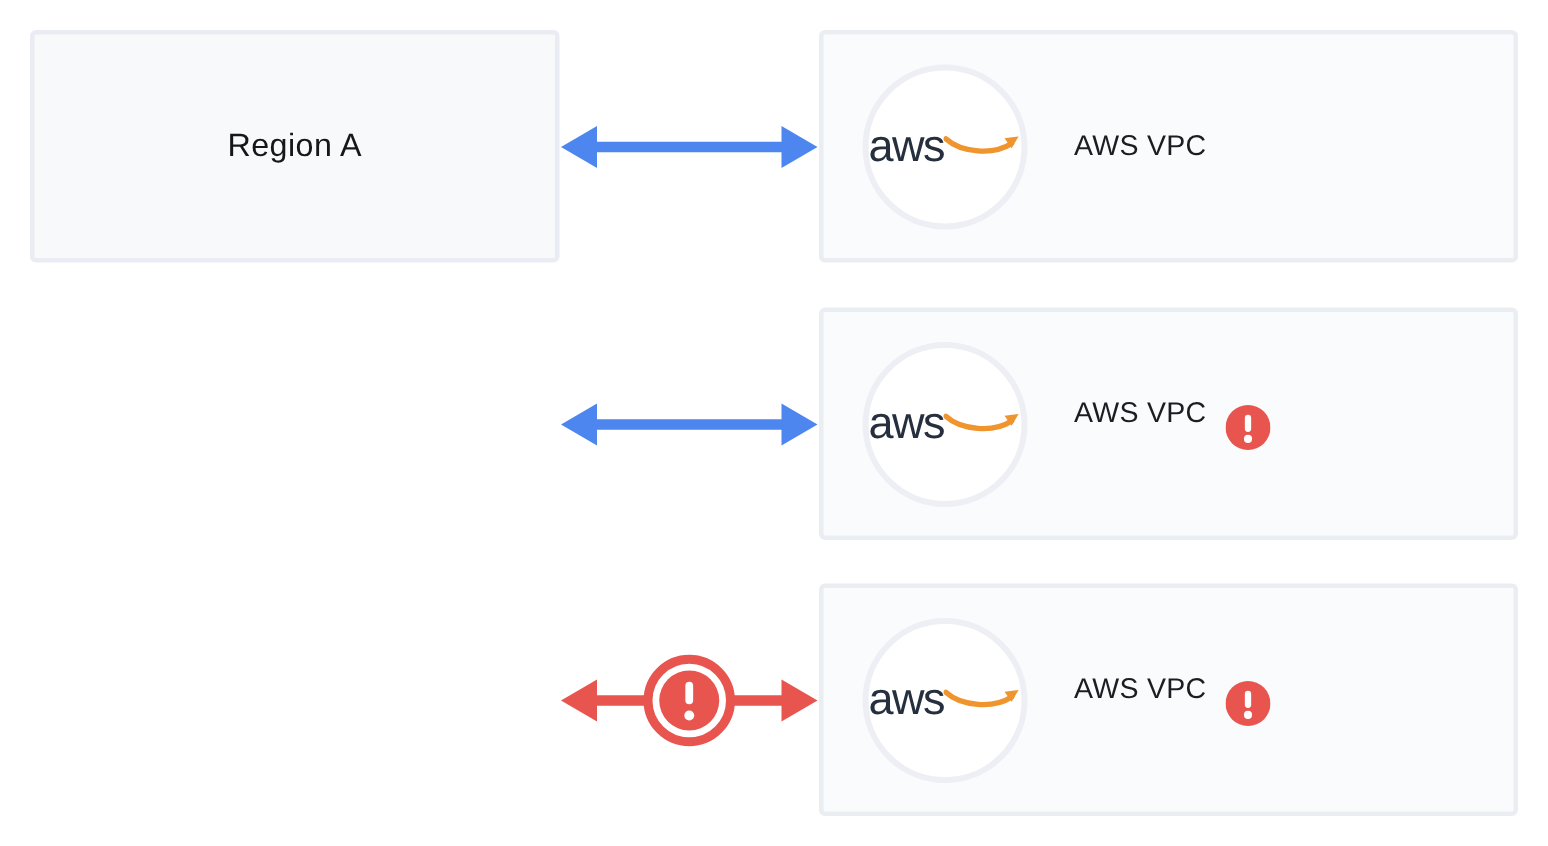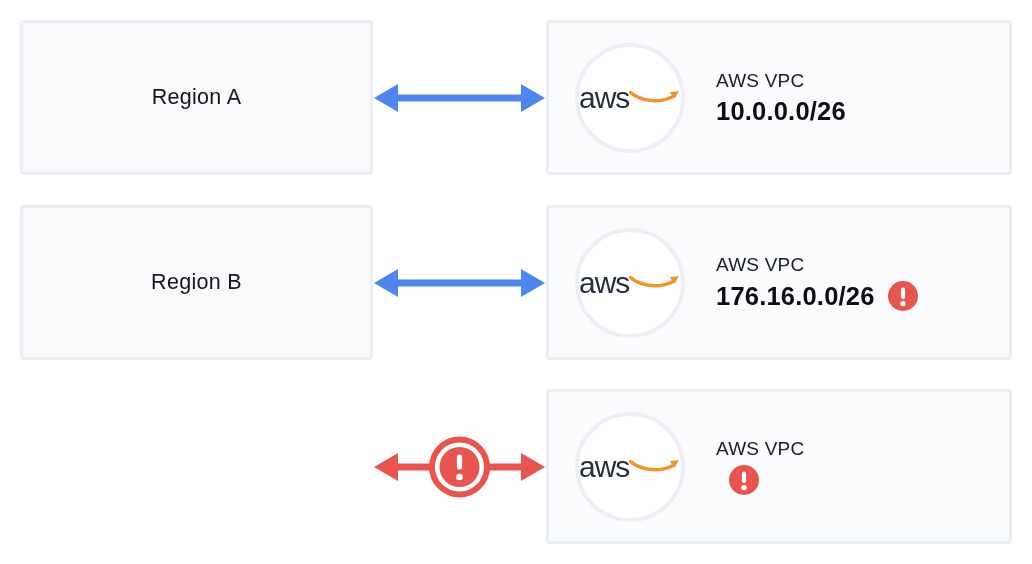--- a/index.html
+++ b/index.html
@@ -48,21 +48,21 @@
     border:4px solid #edeff4;
     border-radius:50%;
     display:flex;flex-direction:row;align-items:center;justify-content:center;
   }
   .aws-word{
     font-size:30px;font-weight:500;color:#252f3e;
     letter-spacing:-1px;line-height:1;
   }
   .aws-smile{margin-top:1px}
 
-  .vpc-info{margin-left:31px;display:flex;flex-direction:column;}
+  .vpc-info{margin-left:31px;display:flex;flex-direction:row;}
   .vpc-label{font-size:19px;color:#1a1d22;letter-spacing:.2px;line-height:1.15;}
   .cidr-line{display:flex;align-items:center;margin-top:5px;}
   .cidr{font-size:25.5px;font-weight:700;color:#0c0e11;letter-spacing:.2px;line-height:1.1;}
   .warn-badge{margin-left:13px;display:flex;}
 </style>
 </head>
 <body>
 
 <div class="canvas">
 
@@ -80,50 +80,43 @@
     <div class="vpc-box">
       <div class="aws-badge">
         <span class="aws-word">aws</span>
         <svg class="aws-smile" width="66" height="20" viewBox="0 0 66 20">
           <path d="M2 3 C 15 15, 43 17, 58 7" fill="none" stroke="#f0942d" stroke-width="4.5" stroke-linecap="round"></path>
           <polygon points="64,1 52,2.5 58,11" fill="#f0942d"></polygon>
         </svg>
       </div>
       <div class="vpc-info">
         <span class="vpc-label">AWS VPC</span>
-        <div class="cidr-line">
-          <span class="cidr">10.0.0.0/26</span>
-        </div>
       </div>
     </div>
   </div>
 
   <div class="flow-row" id="row-b">
-    <div class="region-box">
-      <span class="region-label">Region B</span>
-    </div>
     <div class="connector">
       <svg width="173" height="40" viewBox="0 0 173 40">
         <polygon points="1,20 25,6 25,34" fill="#4d86ef"></polygon>
         <rect x="20" y="16.5" width="133" height="7" fill="#4d86ef"></rect>
         <polygon points="172,20 148,6 148,34" fill="#4d86ef"></polygon>
       </svg>
     </div>
     <div class="vpc-box">
       <div class="aws-badge">
         <span class="aws-word">aws</span>
         <svg class="aws-smile" width="66" height="20" viewBox="0 0 66 20">
           <path d="M2 3 C 15 15, 43 17, 58 7" fill="none" stroke="#f0942d" stroke-width="4.5" stroke-linecap="round"></path>
           <polygon points="64,1 52,2.5 58,11" fill="#f0942d"></polygon>
         </svg>
       </div>
       <div class="vpc-info">
         <span class="vpc-label">AWS VPC</span>
         <div class="cidr-line">
-          <span class="cidr">176.16.0.0/26</span>
           <span class="warn-badge">
             <svg width="30" height="30" viewBox="0 0 30 30">
               <circle cx="15" cy="15" r="15" fill="#e8554f"></circle>
               <rect x="12.9" y="6.5" width="4.2" height="11.5" rx="2.1" fill="#ffffff"></rect>
               <circle cx="15" cy="22.6" r="2.7" fill="#ffffff"></circle>
             </svg>
           </span>
         </div>
       </div>
     </div>

